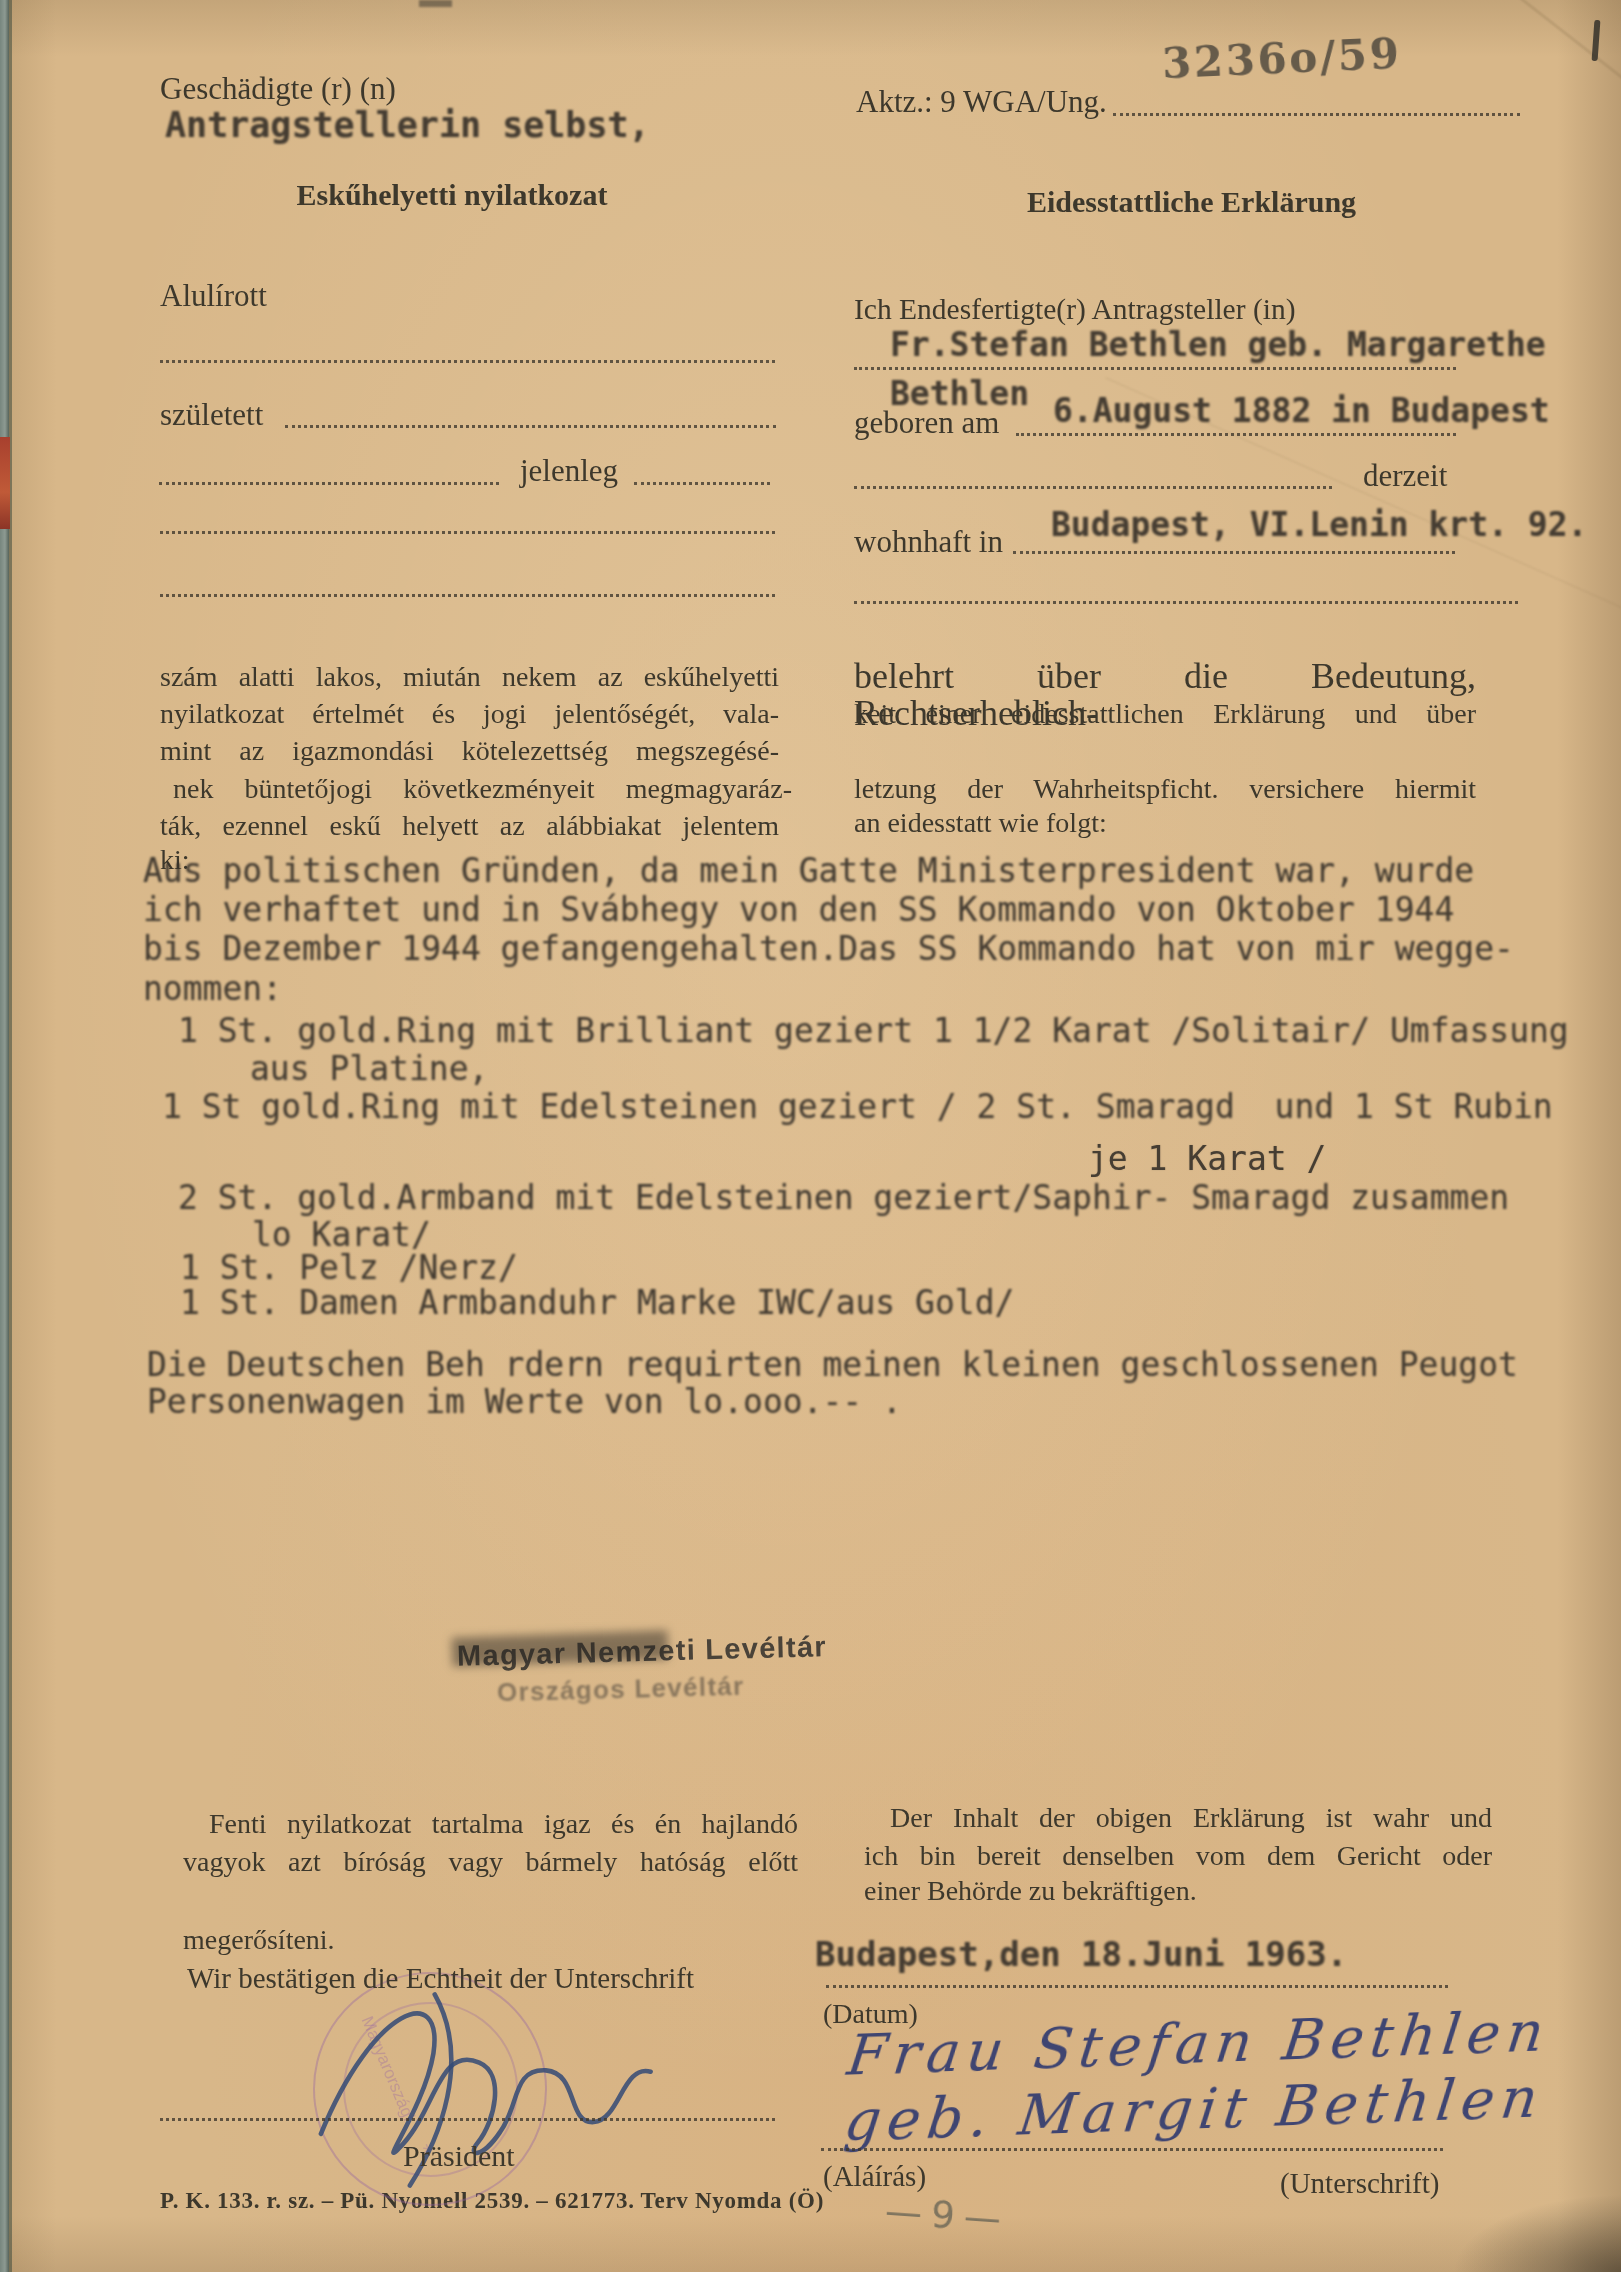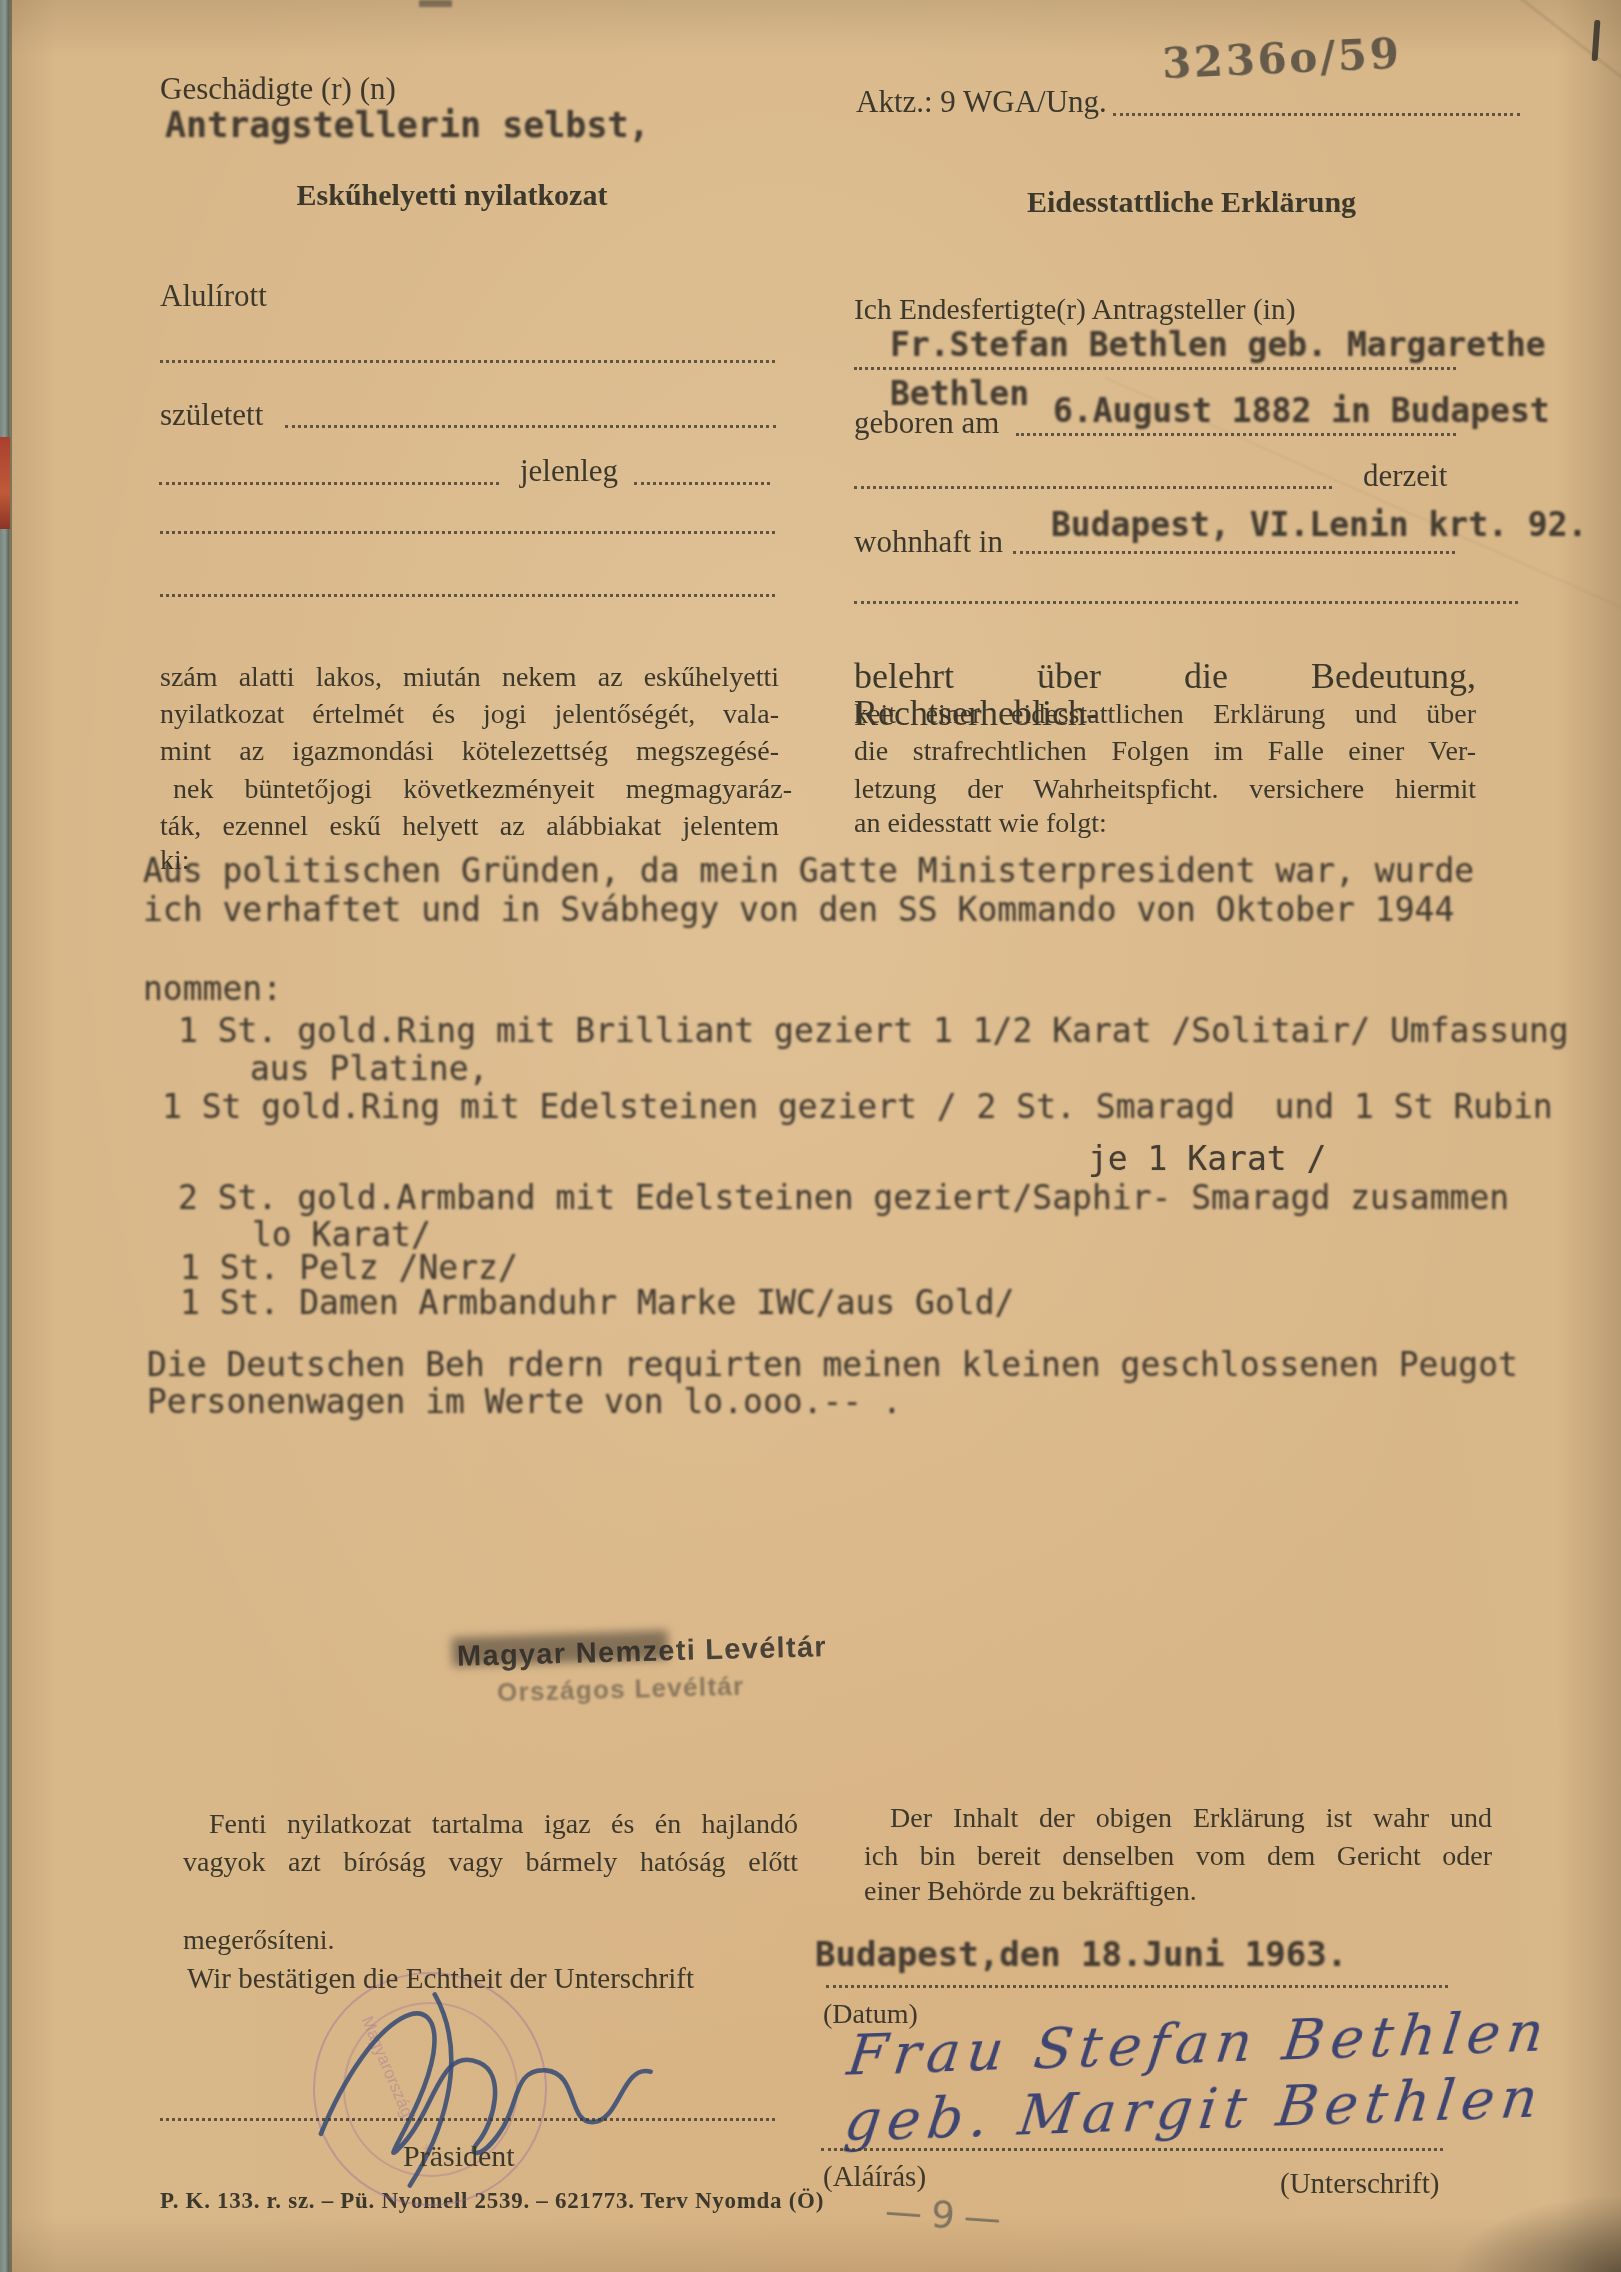--- a/index.html
+++ b/index.html
@@ -97,26 +97,26 @@
   <div class="abs dots" style="left:1016px;top:433px;width:440px;"></div>
   <div class="abs dots" style="left:854px;top:486px;width:478px;"></div>
   <div class="abs printed" style="left:1363px;top:458px;font-size:31px;">derzeit</div>
   <div class="abs printed" style="left:854px;top:524px;font-size:31px;">wohnhaft in</div>
   <div class="abs typed" style="left:1051px;top:505px;font-size:33px;font-weight:bold;filter:blur(1px);z-index:2;">Budapest, VI.Lenin krt. 92.</div>
   <div class="abs dots" style="left:1013px;top:551px;width:442px;"></div>
   <div class="abs dots" style="left:854px;top:601px;width:664px;"></div>
 
   <div class="abs printed just" style="left:854px;top:658px;width:622px;font-size:36px;line-height:37px;">belehrt über die Bedeutung, Rechtserheblich-</div>
   <div class="abs printed just" style="left:854px;top:695px;width:622px;font-size:28px;line-height:37px;">keit einer eidesstattlichen Erklärung und über</div>
-  <div class="abs printed just" style="left:854px;top:732px;width:622px;font-size:28px;line-height:37px;">die strafrechtlichen Folgen im Falle einer Ver-</div>
   <div class="abs printed just" style="left:854px;top:770px;width:622px;font-size:28px;line-height:37px;">letzung der Wahrheitspficht. versichere hiermit</div>
   <div class="abs printed" style="left:854px;top:807px;font-size:28px;">an eidesstatt wie folgt:</div>
 
   <div class="abs typed" style="left:143px;top:851px;font-size:33px;filter:blur(0.8px);">Aus politischen Gründen, da mein Gatte Ministerpresident war, wurde</div>
   <div class="abs typed" style="left:143px;top:890px;font-size:33px;filter:blur(0.9px);">ich verhaftet und in Svábhegy von den SS Kommando von Oktober 1944</div>
+  <div class="abs typed" style="left:143px;top:929px;font-size:33px;filter:blur(0.9px);">bis Dezember 1944 gefangengehalten.Das SS Kommando hat von mir wegge-</div>
   <div class="abs typed" style="left:143px;top:969px;font-size:33px;filter:blur(0.8px);">nommen:</div>
 
   <div class="abs typed" style="left:178px;top:1011px;font-size:33px;filter:blur(0.8px);">1 St. gold.Ring mit Brilliant geziert 1 1/2 Karat /Solitair/ Umfassung</div>
   <div class="abs typed" style="left:250px;top:1049px;font-size:33px;filter:blur(0.8px);">aus Platine,</div>
   <div class="abs typed" style="left:162px;top:1087px;font-size:33px;filter:blur(0.9px);">1 St gold.Ring mit Edelsteinen geziert / 2 St. Smaragd  und 1 St Rubin</div>
   <div class="abs typed" style="left:1088px;top:1139px;font-size:33px;filter:blur(0.7px);">je 1 Karat /</div>
   <div class="abs typed" style="left:178px;top:1178px;font-size:33px;filter:blur(0.9px);">2 St. gold.Armband mit Edelsteinen geziert/Saphir- Smaragd zusammen</div>
   <div class="abs typed" style="left:252px;top:1215px;font-size:33px;filter:blur(0.8px);">lo Karat/</div>
   <div class="abs typed" style="left:180px;top:1248px;font-size:33px;filter:blur(0.8px);text-align:right;">1 St. Pelz /Nerz/</div>
   <div class="abs typed" style="left:180px;top:1283px;font-size:33px;filter:blur(0.8px);">1 St. Damen Armbanduhr Marke IWC/aus Gold/</div>

